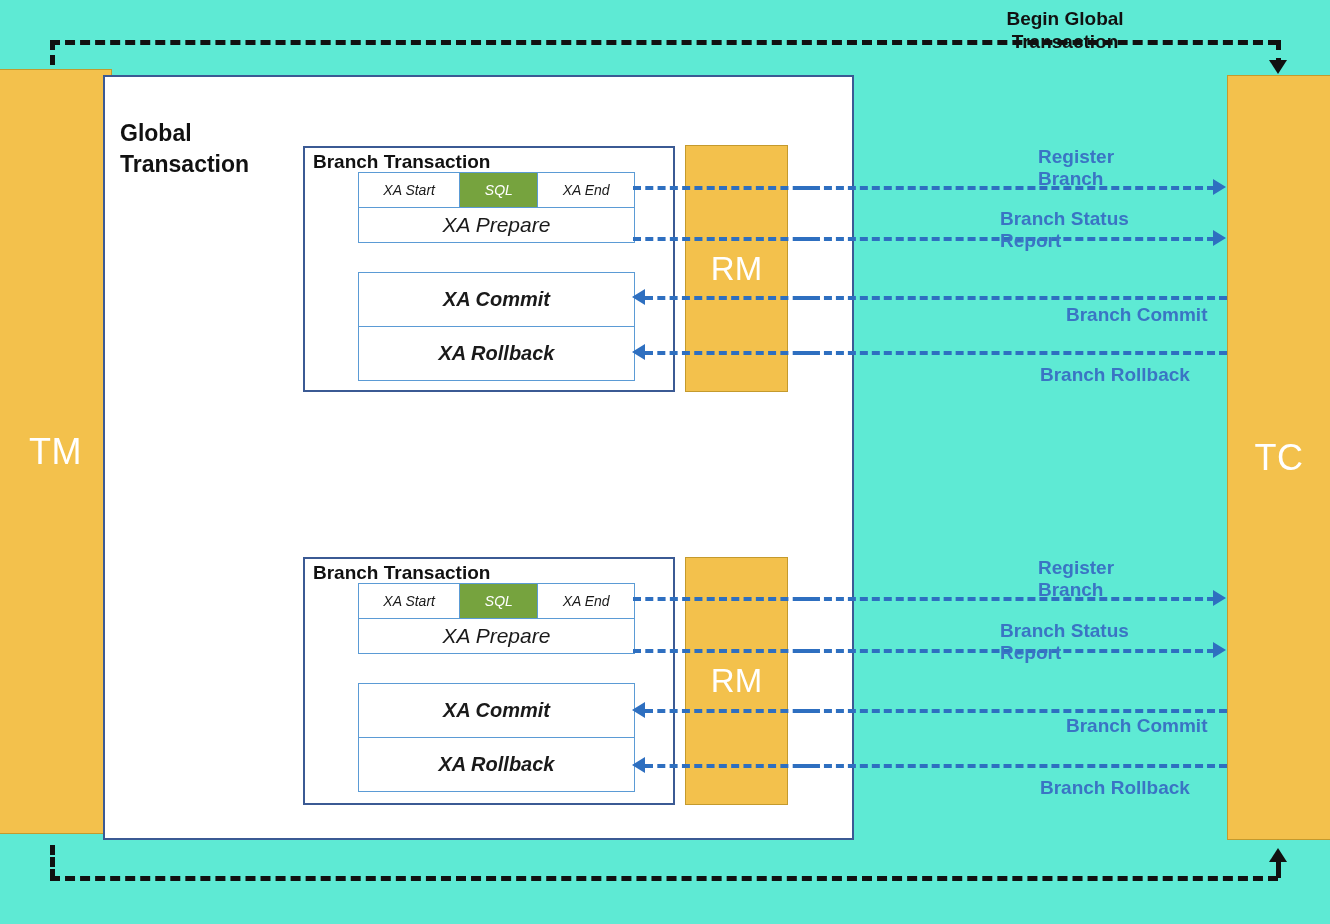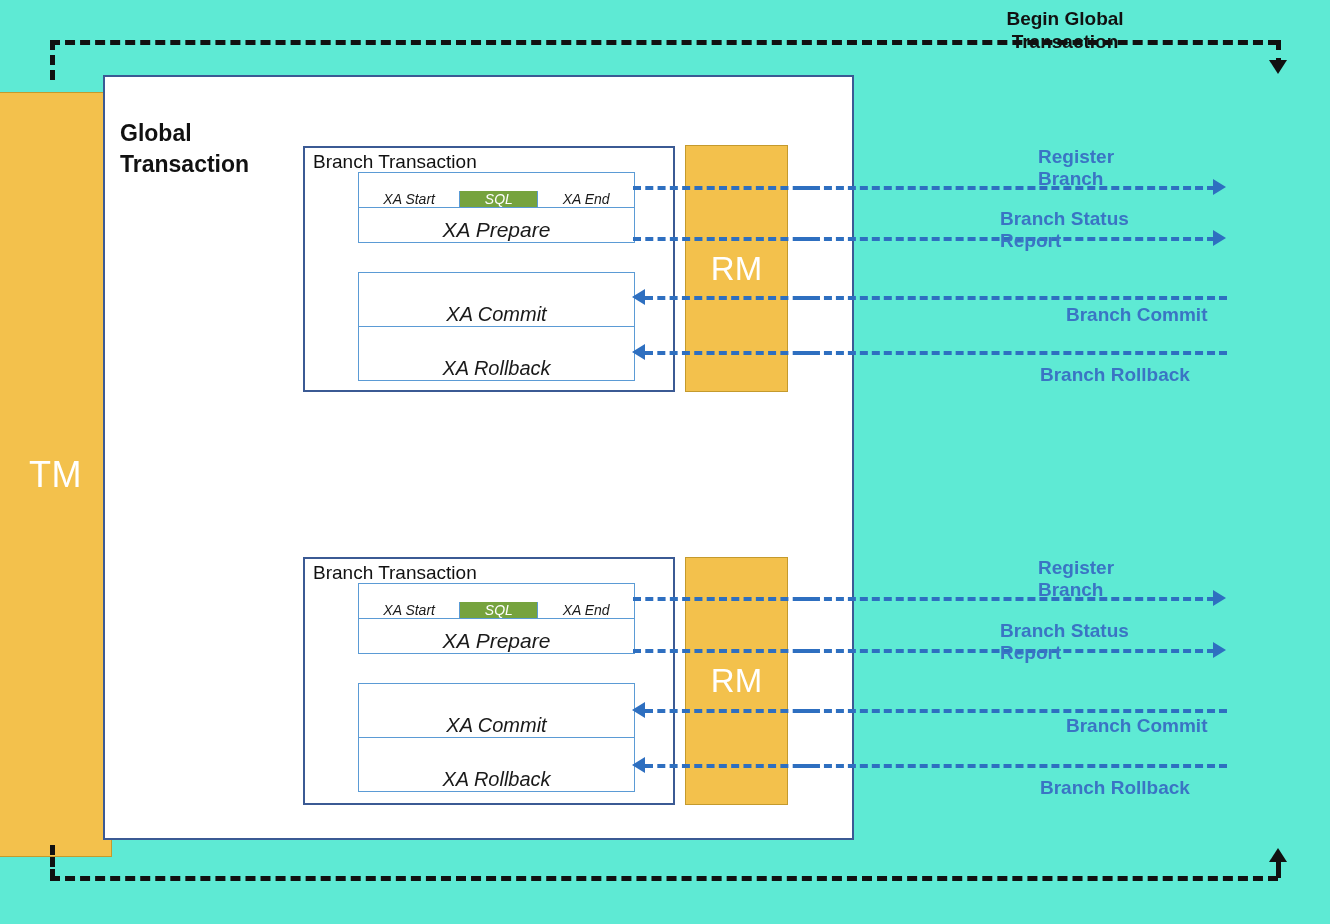--- a/index.html
+++ b/index.html
@@ -23,21 +23,21 @@
     border: 1px solid #c49a2d;
     box-sizing: border-box;
     color: #ffffff;
     display: flex;
     align-items: center;
     justify-content: center;
     font-size: 36px;
     font-weight: 400;
     letter-spacing: .5px;
   }
-  #tm-col { left: 0px;    top: 92px; width: 112px; height: 765px; border-left: none;}
+  #tm-col { left: 0px;    top: 69px; width: 112px; height: 765px; border-left: none;}
   #tc-col { left: 1227px; top: 75px; width: 103px; height: 765px; border-right: none;}
 
   
   #global-panel {
     position: absolute;
     left: 103px; top: 75px;
     width: 751px; height: 765px;
     background: #ffffff;
     border: 2px solid #3b5a94;
     box-sizing: border-box;
@@ -62,61 +62,60 @@
     border: 2px solid #3b5a94;
     box-sizing: border-box;
   }
   #branch-1 { left: 303px; top: 146px; height: 246px; }
   #branch-2 { left: 303px; top: 557px; height: 248px; }
 
   .branch-title {
     position: absolute;
     left: 8px; top: 3px;
     font-size: 19px;
-    font-weight: normal;
+    font-weight: bold;
     color: #111111;
     white-space: nowrap;
     text-align: center;
   }
 
   
   .op-group {
     position: absolute;
     left: 53px;
     width: 277px;
     box-sizing: border-box;
   }
   .op-row {
     display: flex;
     box-sizing: border-box;
     border: 1px solid #5b9bd5;
     background: #ffffff;
     height: 36px;
     margin-top: -1px;
-    align-items: flex-end;
   }
   .op-row:first-child { margin-top: 0; }
   .op-cell {
     flex: 1 1 auto;
     display: flex;
     align-items: center;
     justify-content: center;
     font-style: italic;
     font-size: 14px;
     color: #1a1a1a;
     box-sizing: border-box;
   }
   .op-cell.sql {
     background: #76a33e;
     color: #ffffff;
     border-left: 1px solid #5b9bd5;
     border-right: 1px solid #5b9bd5;
     flex: 0 0 79px;
   }
-  .op-row.tall { height: 55px; }
+  .op-row.tall { height: 55px; font-weight: bold; }
   .op-row.tall .op-cell { font-size: 20px; }
   .op-row.prepare .op-cell { font-size: 21px; }
 
   .grp-a { top: 24px; }
   .grp-b { top: 124px; }
 
   
   .rm-col {
     position: absolute;
     background: #f3c14c;
@@ -207,20 +206,23 @@
   <div class="kline" style="left:50px; top:40px; width:1228px;"></div>
   <div class="kvline" style="left:1276px; top:40px; height:28px;"></div>
   <div class="karrow-down" style="left:1269px; top:60px;"></div>
   <div class="black-label" style="left:980px; top:8px; width:170px;">Begin Global
 Transaction</div>
 
   <div class="actor-col" id="tm-col">
     <span>TM</span>
   </div>
 
+  <div class="actor-col" id="tc-col">
+    <span>TC</span>
+  </div>
 
   <div id="global-panel"></div>
   <div id="global-title">Global
 Transaction</div>
 
   <div class="branch-box" id="branch-1">
     <div class="branch-title">Branch Transaction</div>
 
     <div class="op-group grp-a">
       <div class="op-row">

